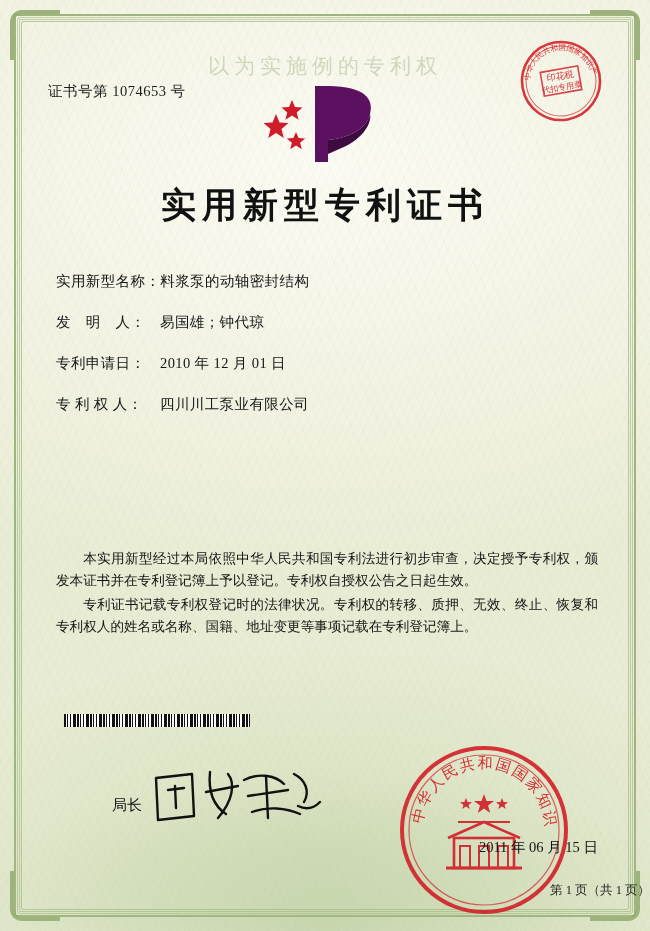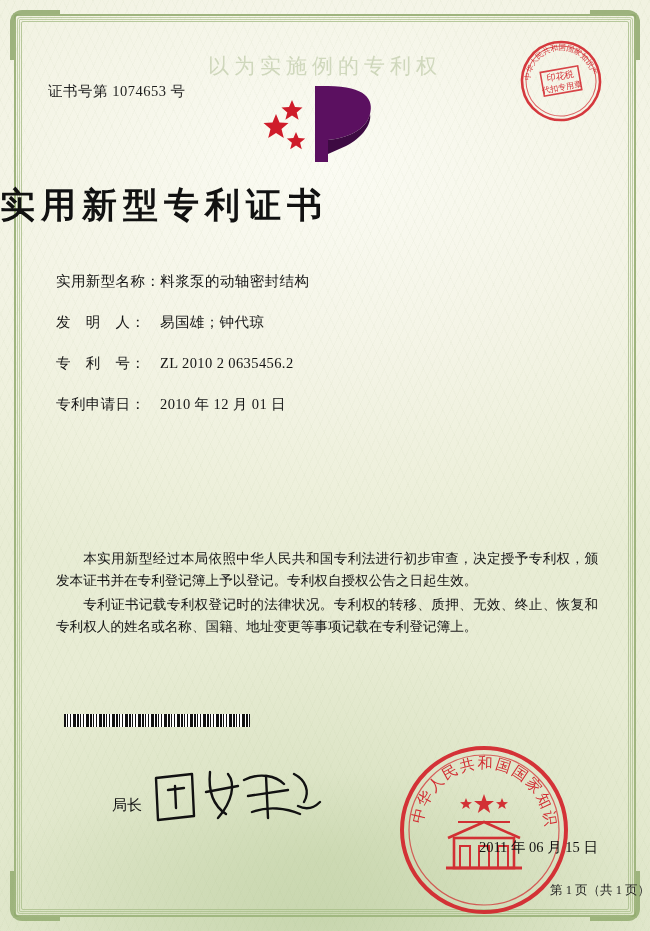--- a/index.html
+++ b/index.html
@@ -113,20 +113,21 @@
     right: 46px;
     top: 38px;
     width: 86px;
     height: 86px;
   }
 
   .main-title {
     position: absolute;
     top: 182px;
     left: 0; right: 0;
+    text-align: center;
     font-size: 35px;
     font-weight: bold;
     letter-spacing: 6px;
     color: #111;
     font-family: "DejaVu Serif", serif;
   }
 
   .fields {
     position: absolute;
     left: 56px;
@@ -267,24 +268,24 @@
     <div class="main-title">实用新型专利证书</div>
 
     <div class="fields">
       <div class="field">
         <span class="lbl">实用新型名称：</span><span class="val">料浆泵的动轴密封结构</span>
       </div>
       <div class="field">
         <span class="lbl">发　明　人：</span><span class="val">易国雄；钟代琼</span>
       </div>
       <div class="field">
-        <span class="lbl">专　利　号：</span><span class="val">ZL 2010 2 0635456.2</span>
+        <span class="lbl">专利申请日：</span><span class="val">2010 年 12 月 01 日</span>
       </div>
       <div class="field">
-        <span class="lbl">专利申请日：</span><span class="val">2010 年 12 月 01 日</span>
+        <span class="lbl">专 利 权 人：</span><span class="val">四川川工泵业有限公司</span>
       </div>
     </div>
 
     <div class="paras">
       <p class="para">本实用新型经过本局依照中华人民共和国专利法进行初步审查，决定授予专利权，颁发本证书并在专利登记簿上予以登记。专利权自授权公告之日起生效。</p>
       <p class="para">专利证书记载专利权登记时的法律状况。专利权的转移、质押、无效、终止、恢复和专利权人的姓名或名称、国籍、地址变更等事项记载在专利登记簿上。</p>
     </div>
 
     <div class="barcode"></div>
 

